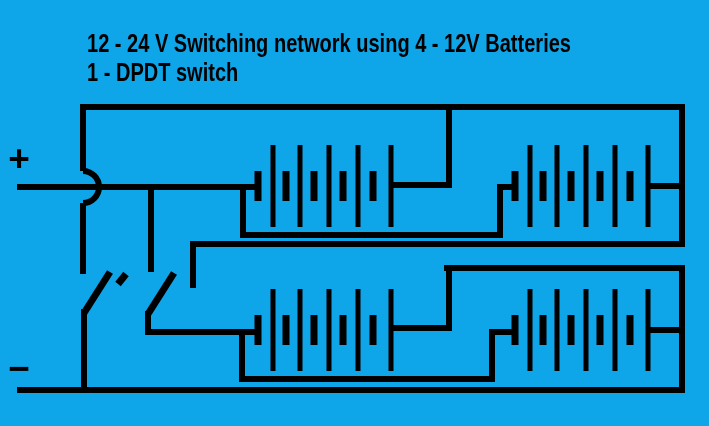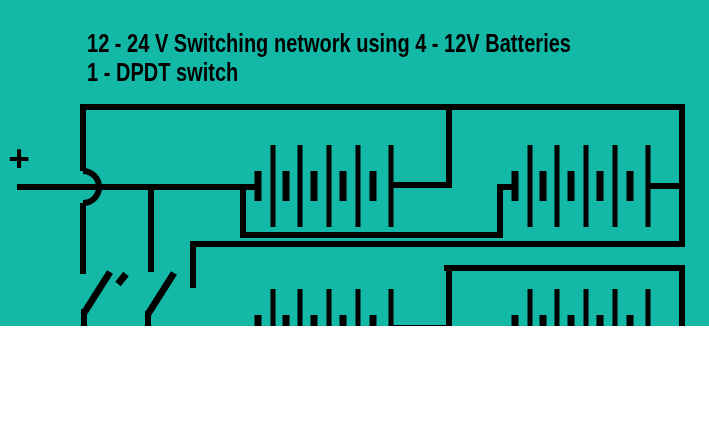--- a/index.html
+++ b/index.html
@@ -3,22 +3,22 @@
 <meta charset="utf-8">
 <style>
   html, body { margin: 0; padding: 0; }
   body {
     background: #ffffff;
     font-family: "Liberation Sans", sans-serif;
   }
   .stage {
     position: relative;
     width: 709px;
-    height: 326px;
-    background: #14b8a6;
+    height: 426px;
+    background: #0ea5e9;
     overflow: hidden;
   }
   .title-block {
     position: absolute;
     left: 87px;
     top: 29px;
     color: #000;
     font-weight: bold;
     font-size: 26px;
     line-height: 29px;

